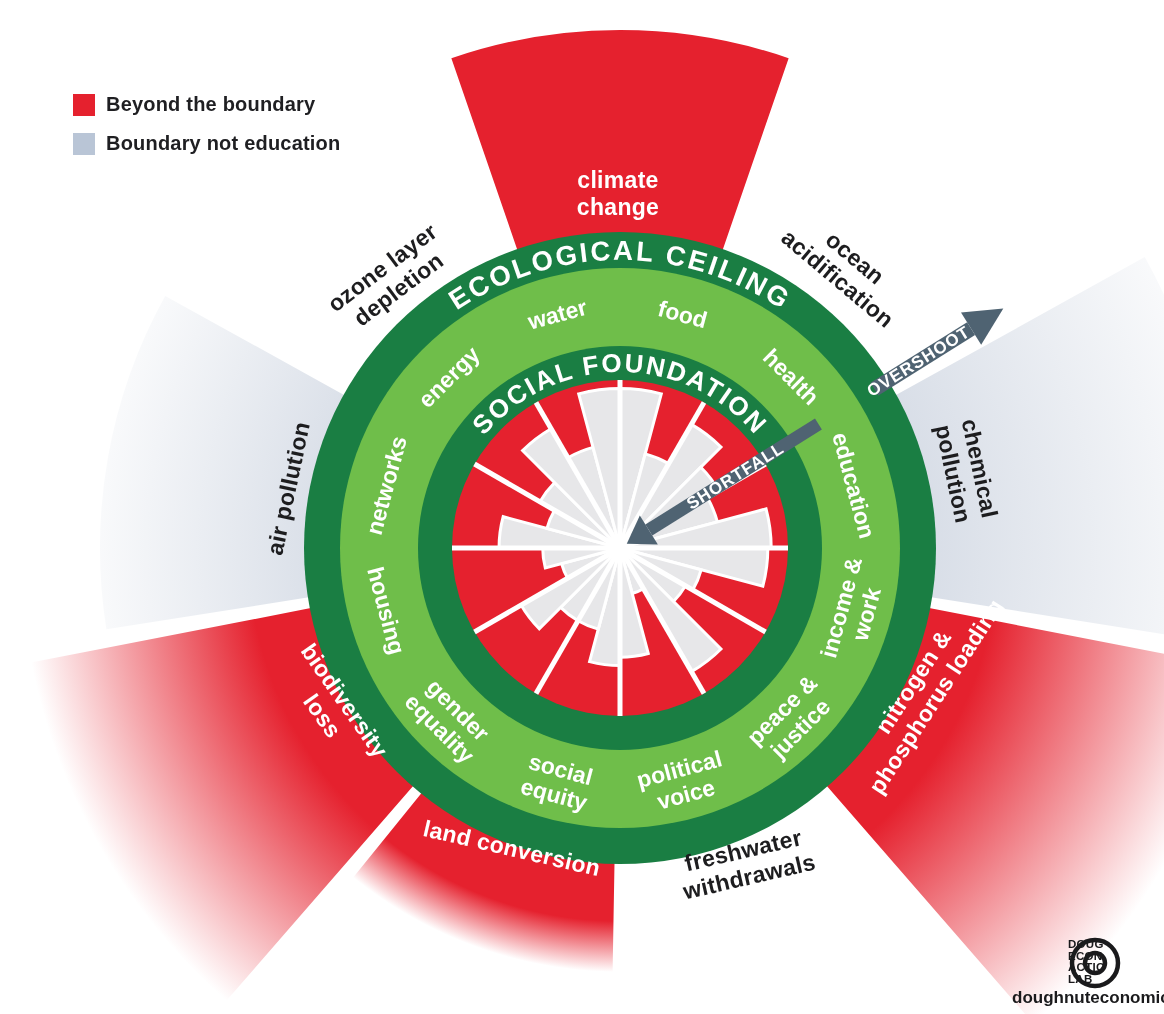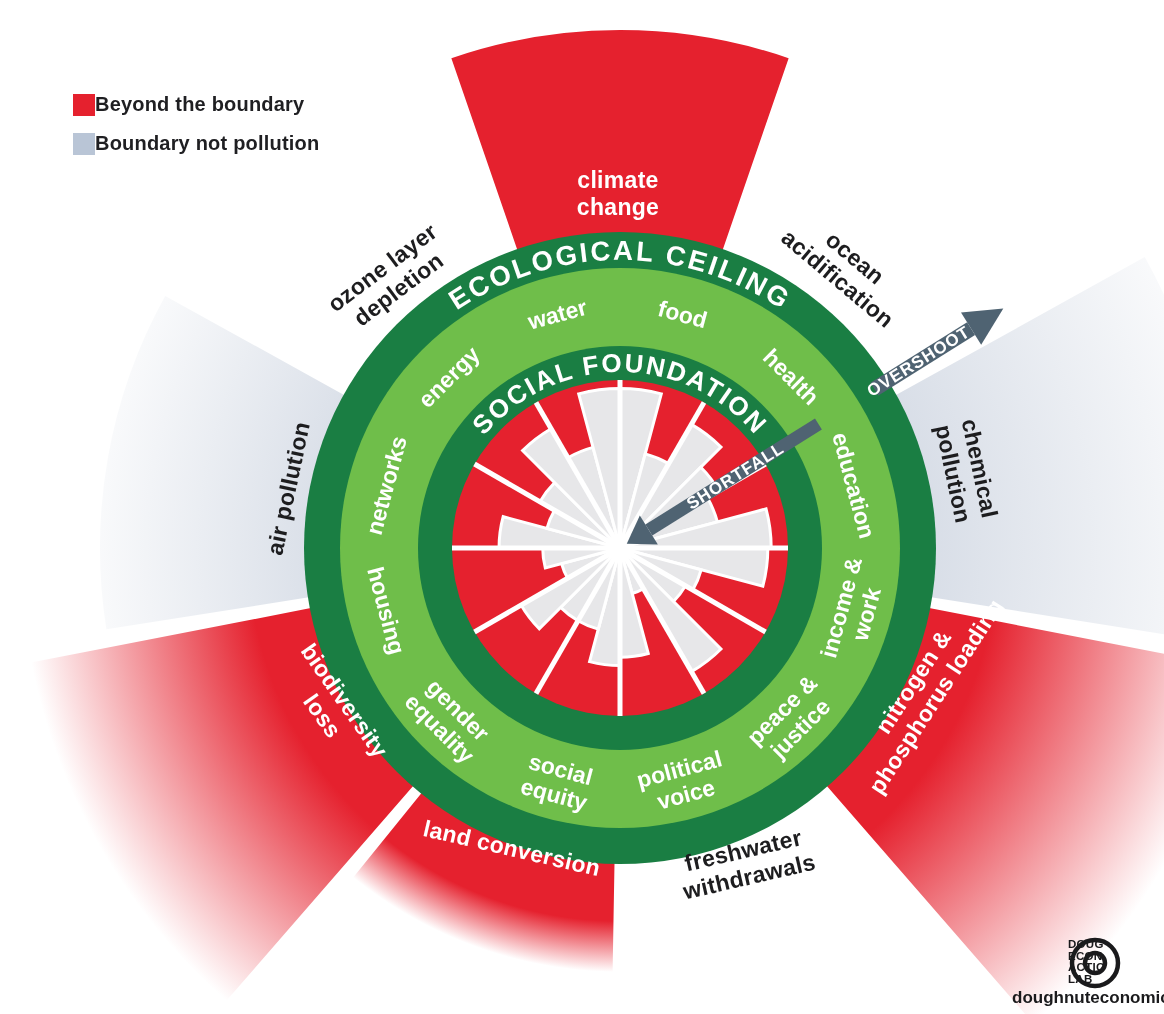--- a/index.html
+++ b/index.html
@@ -1,21 +1,21 @@
 <!DOCTYPE html>
 <html><head>
 <meta charset="utf-8">
 <style>
   html,body{margin:0;padding:0;background:#fff;}
   .stage{position:relative;width:1164px;height:1014px;overflow:hidden;background:#ffffff;
          font-family:"Liberation Sans","DejaVu Sans",sans-serif;}
   svg{position:absolute;left:0;top:0;}
   svg text{font-family:"Liberation Sans","DejaVu Sans",sans-serif;}
   .legend{position:absolute;left:73px;top:93px;display:flex;flex-direction:column;gap:16px;}
-  .legend-row{display:flex;align-items:center;gap:0;}
+  .legend-row{display:flex;align-items:center;gap:11px;}
   .legend-swatch{width:22px;height:22px;flex:0 0 auto;}
   .legend-label{font-size:20px;font-weight:700;color:#1f1f22;letter-spacing:.2px;}
   .logo{position:absolute;left:1068px;top:936px;display:flex;align-items:flex-start;gap:6px;}
   .logo-lines{display:flex;flex-direction:column;margin-top:3px;}
   .logo-line{font-size:11.5px;font-weight:700;color:#1a1a1c;line-height:11.5px;letter-spacing:.3px;white-space:nowrap;}
   .logo-site{position:absolute;left:1012px;top:988px;font-size:17px;font-weight:700;color:#1a1a1c;white-space:nowrap;}
 </style>
 </head>
 <body>
 
@@ -134,21 +134,21 @@
       <text transform="translate(387 274) rotate(-37)" fill="#1d1d1f" font-size="23" font-weight="700" text-anchor="middle" letter-spacing="0.3"><tspan x="0" dy="0">ozone layer</tspan><tspan x="0" dy="27">depletion</tspan></text>
     </svg>
 
   <div class="legend">
     <div class="legend-row">
       <span class="legend-swatch" style="background: rgb(229, 33, 46);"></span>
       <span class="legend-label">Beyond the boundary</span>
     </div>
     <div class="legend-row">
       <span class="legend-swatch" style="background: rgb(185, 197, 214);"></span>
-      <span class="legend-label">Boundary not pollution</span>
+      <span class="legend-label">Boundary not education</span>
     </div>
   </div>
 
   <div class="logo">
     <svg width="54" height="54" viewBox="0 0 54 54">
       <circle cx="27" cy="27" r="23" fill="none" stroke="#1a1a1c" stroke-width="4.5"></circle>
       <circle cx="27" cy="27" r="10" fill="none" stroke="#1a1a1c" stroke-width="4.5"></circle>
     </svg>
     <div class="logo-lines">
       <span class="logo-line">DOUG</span>

